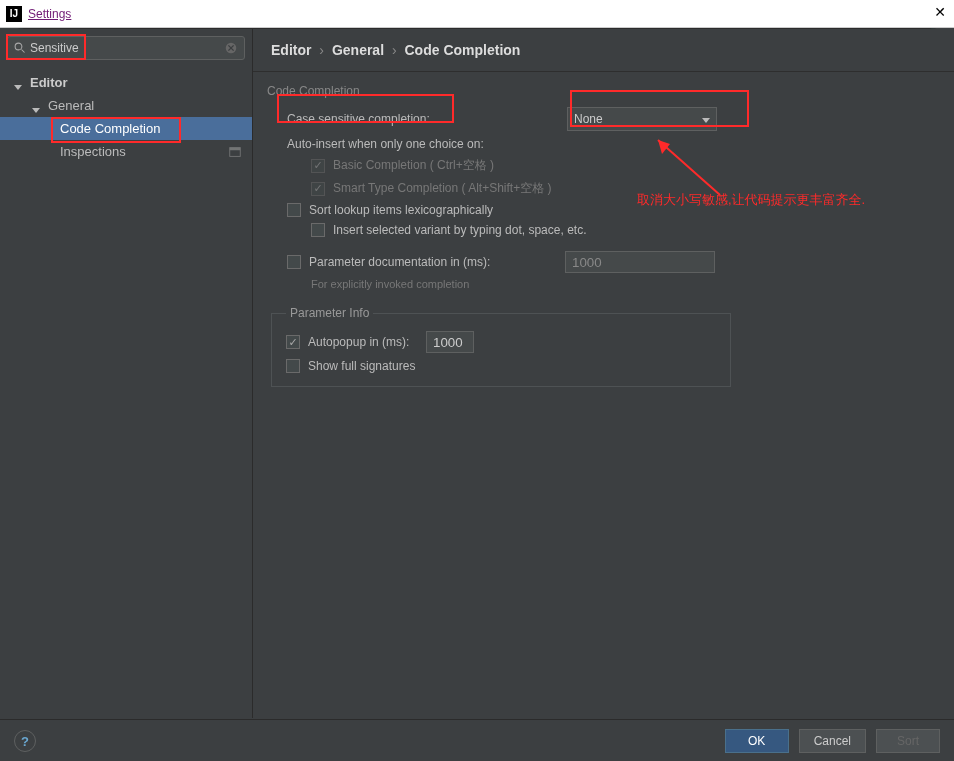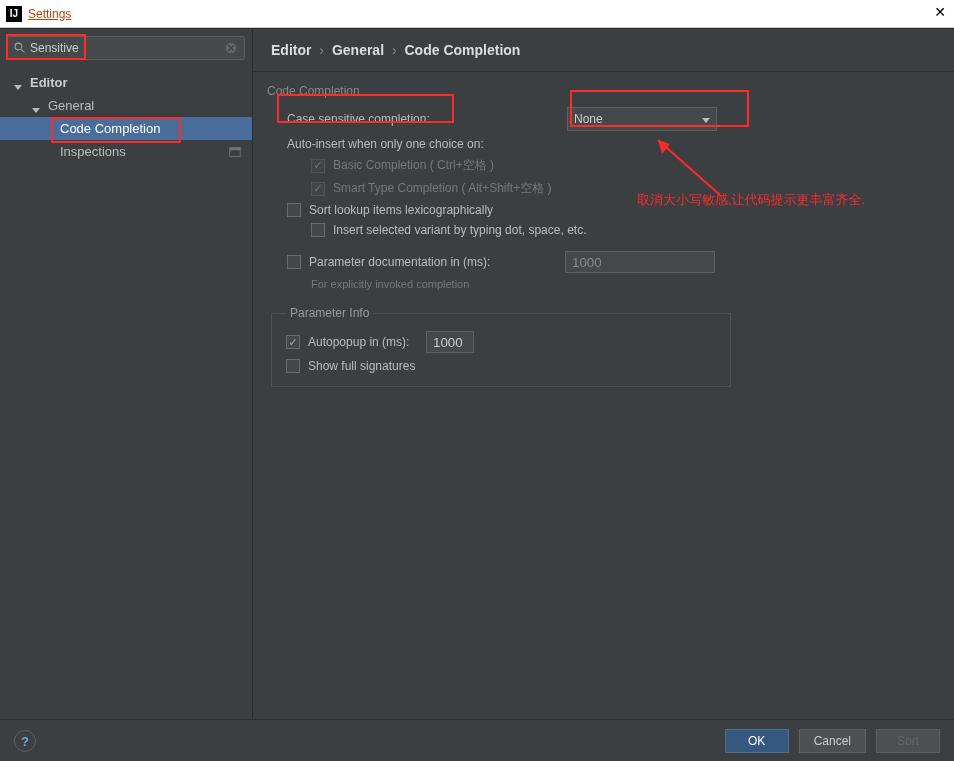--- a/index.html
+++ b/index.html
@@ -23,30 +23,31 @@
   border-bottom: 1px solid #ccc;
   position: relative;
 }
 .titlebar .app-icon {
   width: 16px; height: 16px;
   background: #000;
   margin-right: 6px;
   display:flex;align-items:center;justify-content:center;
   color:#fff;font-size:10px;font-weight:bold;
 }
-.titlebar .title { font-size: 12px; color:#c2410c;text-decoration:underline; }
+.titlebar .title { font-size: 12px; color:#701a75;text-decoration:underline; }
 .titlebar .close {
   position:absolute; right:8px; top:4px;
   font-size:14px; cursor:pointer; color:#000;
 }
 .main {
   display:flex;
   height: 690px;
   background:#14b8a6;
   border-top:1px solid #2b2b2b;
+  border-radius:24px;
 }
 .sidebar {
   width: 253px;
   background:#3c3f41;
   border-right:1px solid #2b2b2b;
   display:flex;
   flex-direction:column;
 }
 .search-wrap {
   padding: 7px;

